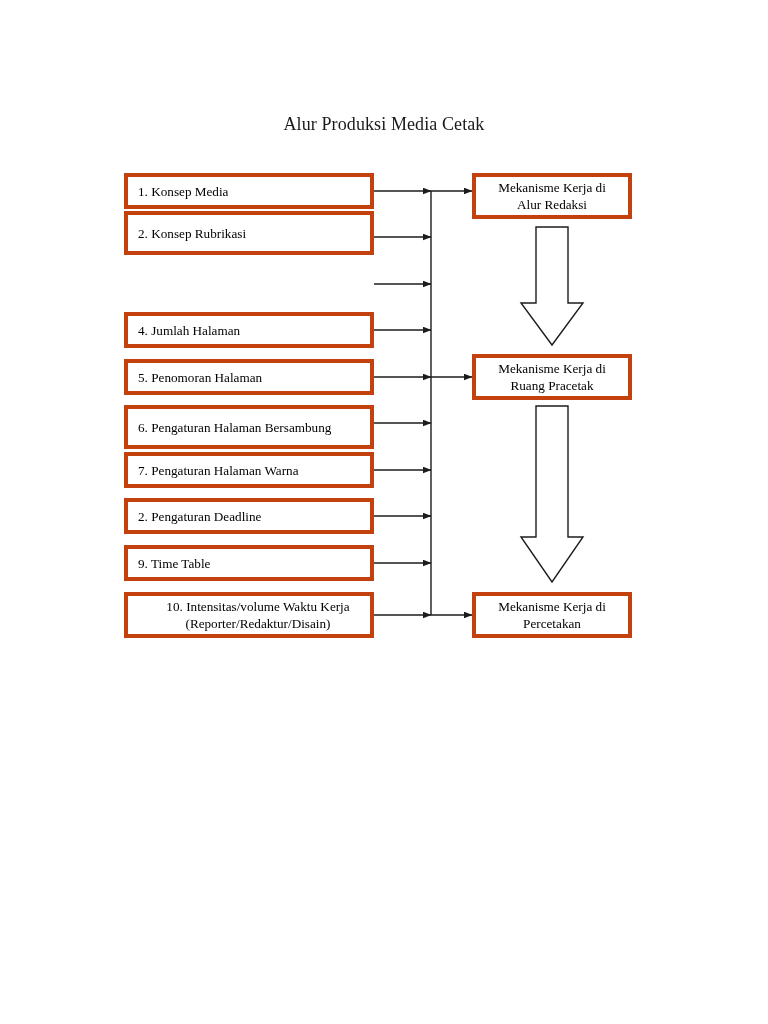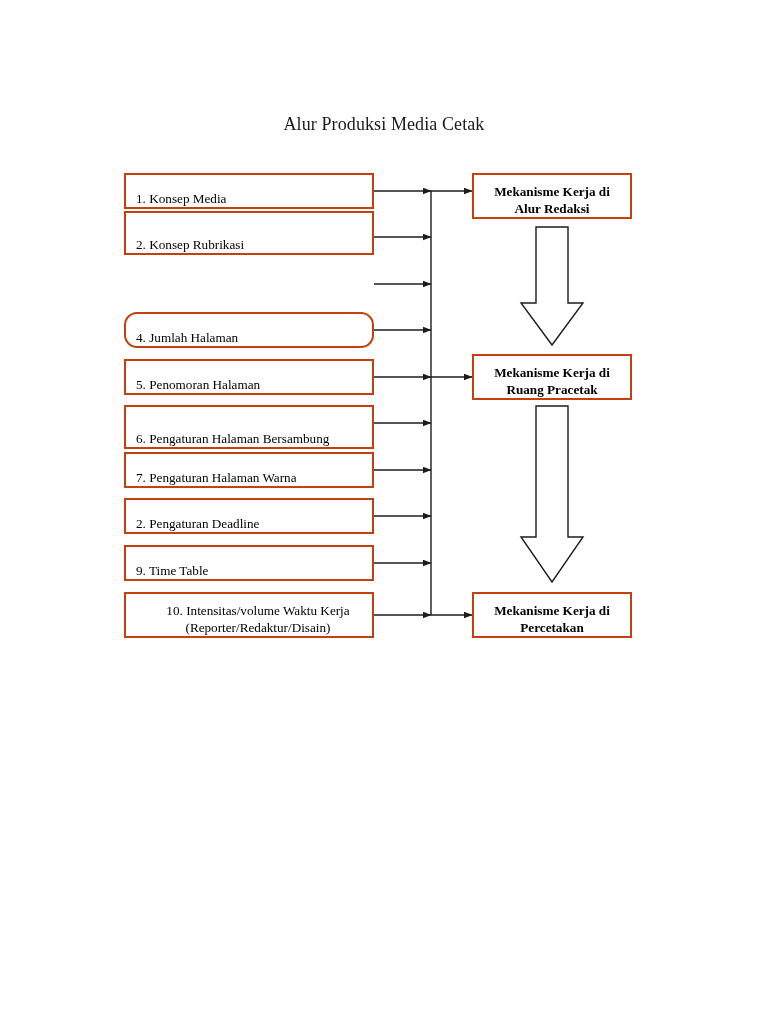--- a/index.html
+++ b/index.html
@@ -32,50 +32,49 @@
     font-family: Liberation Serif, serif;
     font-size: 18px;
     font-weight: 400;
     line-height: 22px;
     color: #1a1a1a;
     letter-spacing: 0.1px;
   }
   .node-box {
     position: absolute;
     box-sizing: border-box;
-    border: 2px solid #c2410c;
+    border: 4px solid #c2410c;
     background: #ffffff;
     font-family: "Liberation Serif", serif;
     font-size: 13.2px;
     line-height: 17px;
     color: #000000;
     display: flex;
     flex-direction: column;
-    justify-content: flex-end;
+    justify-content: center;
   }
   .input-box {
     left: 124px;
     width: 250px;
     padding-left: 10px;
     text-align: left;
   }
   .input-box .box-line {
     display: block;
     white-space: pre;
   }
   .input-box.two-line {
     padding-left: 18px;
     text-align: center;
   }
   .stage-box {
     left: 472px;
     width: 160px;
     text-align: center;
     align-items: center;
-    font-weight: bold;
   }
   .stage-box .box-line {
     display: block;
     white-space: pre;
   }
   svg#wiring {
     position: absolute;
     left: 0;
     top: 0;
     width: 768px;
@@ -89,21 +88,21 @@
 <div id="diagram-root">
 
   <div id="diagram-title">Alur Produksi Media Cetak</div>
 
   <div class="node-box input-box" style="top:173px;height:36px;">
     <span class="box-line">1. Konsep Media</span>
   </div>
   <div class="node-box input-box" style="top:211px;height:44px;">
     <span class="box-line">2. Konsep Rubrikasi</span>
   </div>
-  <div class="node-box input-box" style="top:312px;height:36px;border-radius:13px;">
+  <div class="node-box input-box" style="top:312px;height:36px;">
     <span class="box-line">4. Jumlah Halaman</span>
   </div>
   <div class="node-box input-box" style="top:359px;height:36px;">
     <span class="box-line">5. Penomoran Halaman</span>
   </div>
   <div class="node-box input-box" style="top:405px;height:44px;">
     <span class="box-line">6. Pengaturan Halaman Bersambung</span>
   </div>
   <div class="node-box input-box" style="top:452px;height:36px;">
     <span class="box-line">7. Pengaturan Halaman Warna</span>

